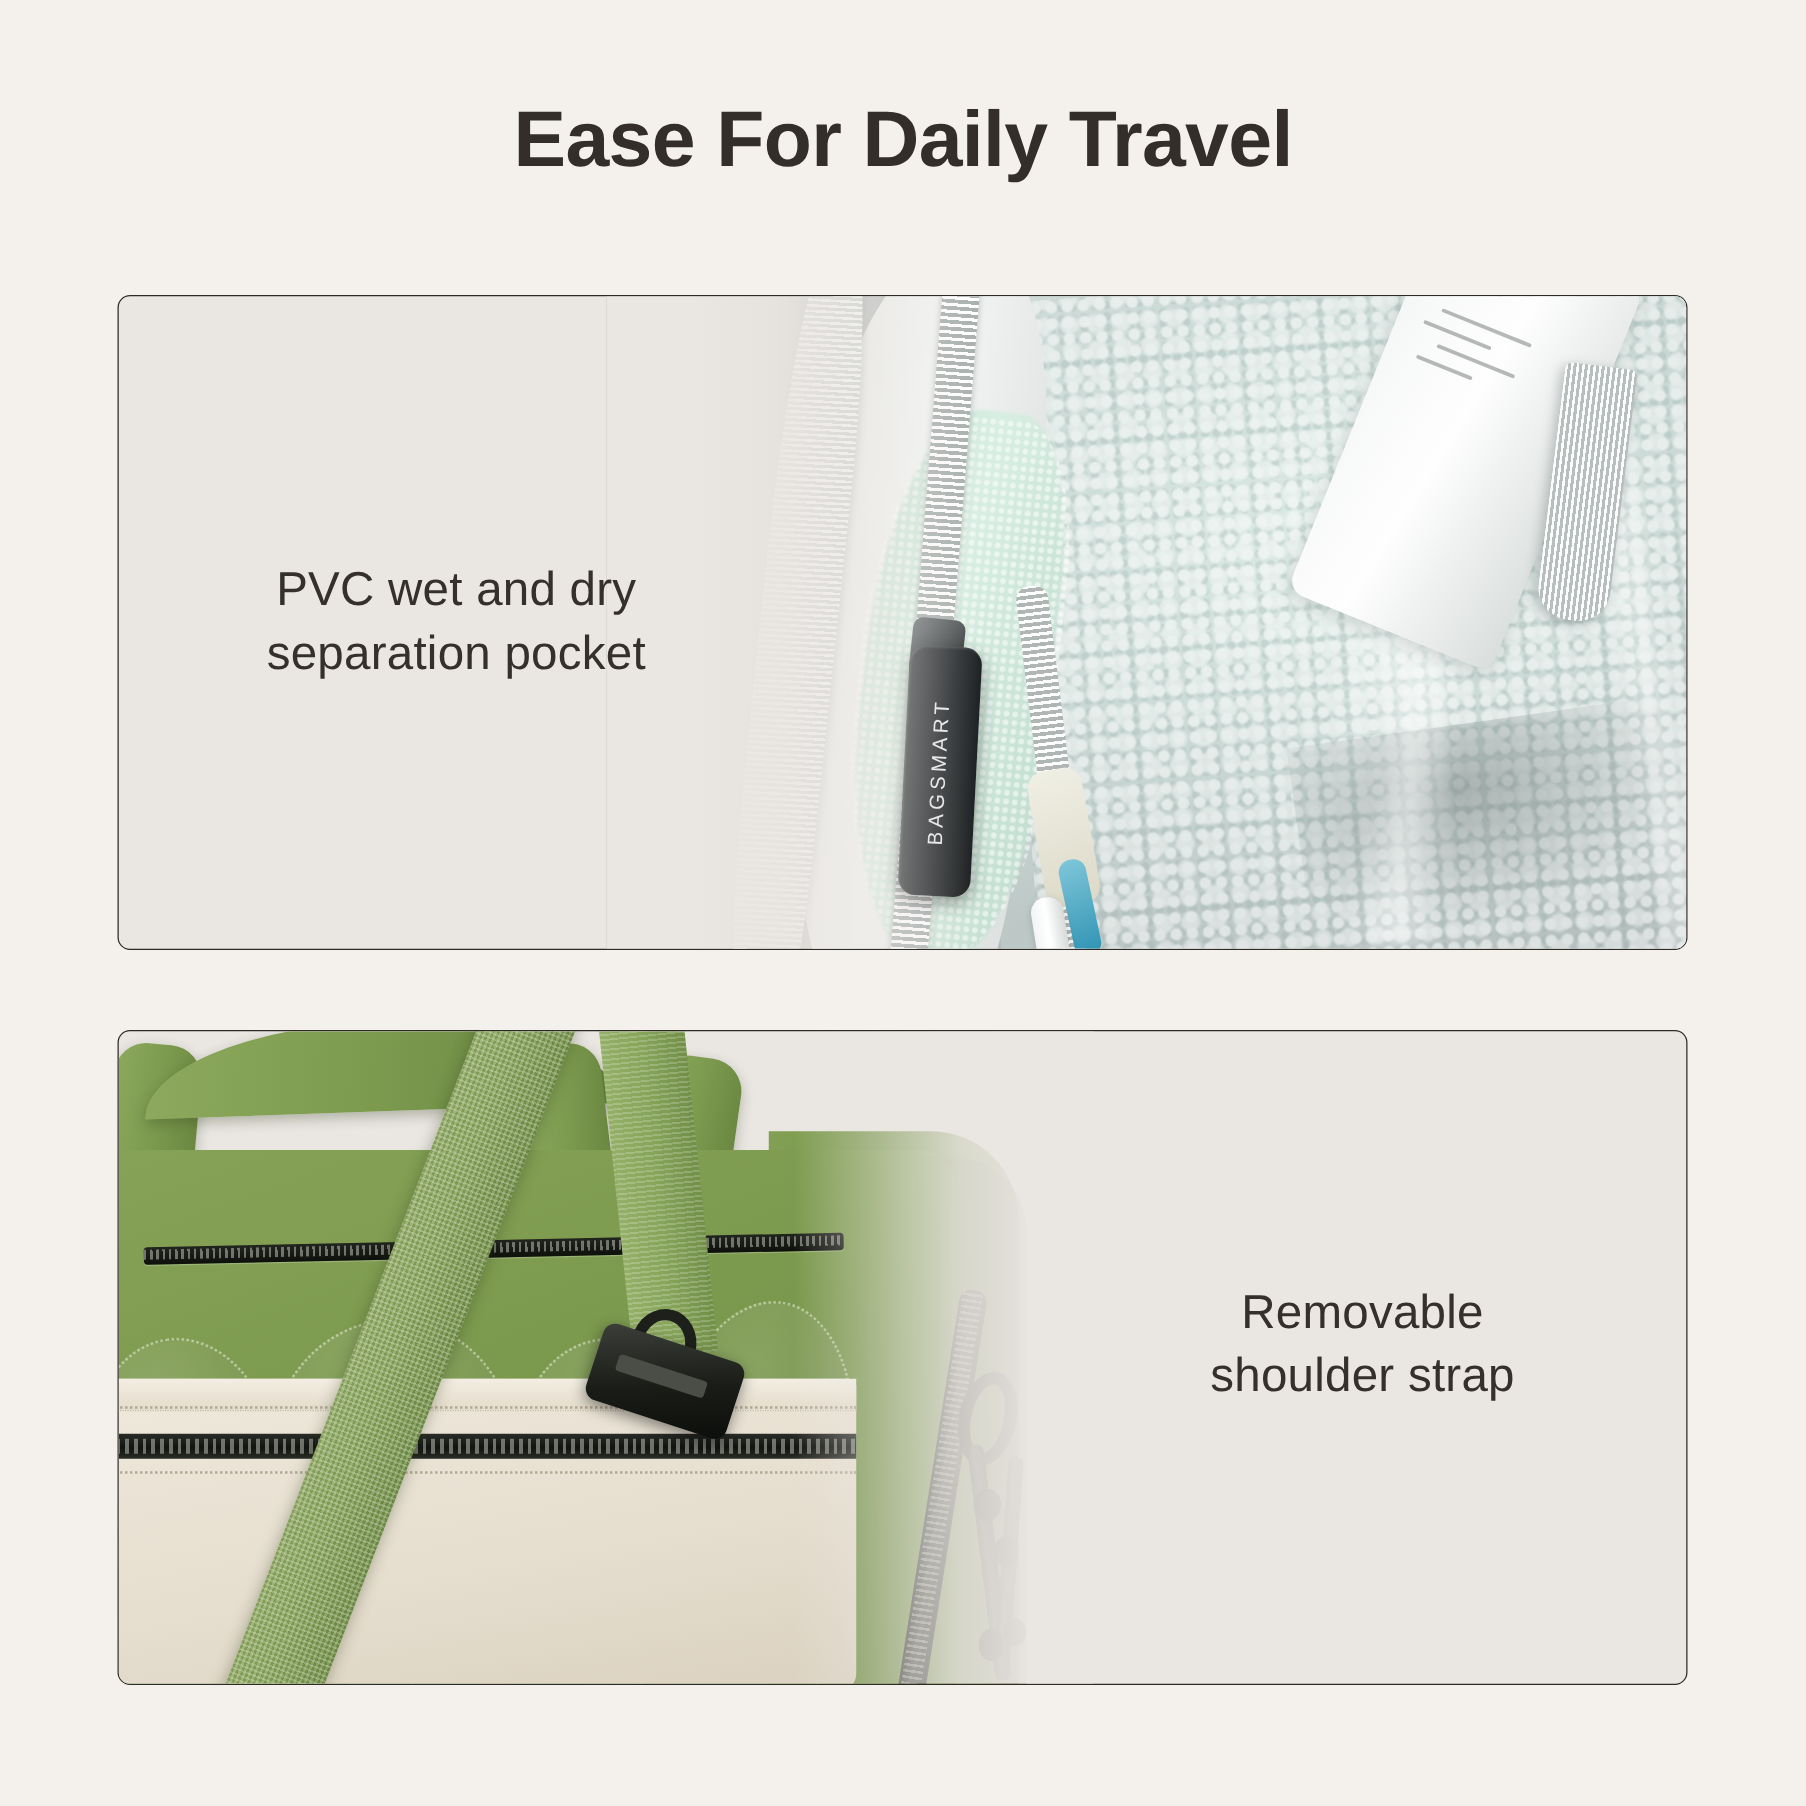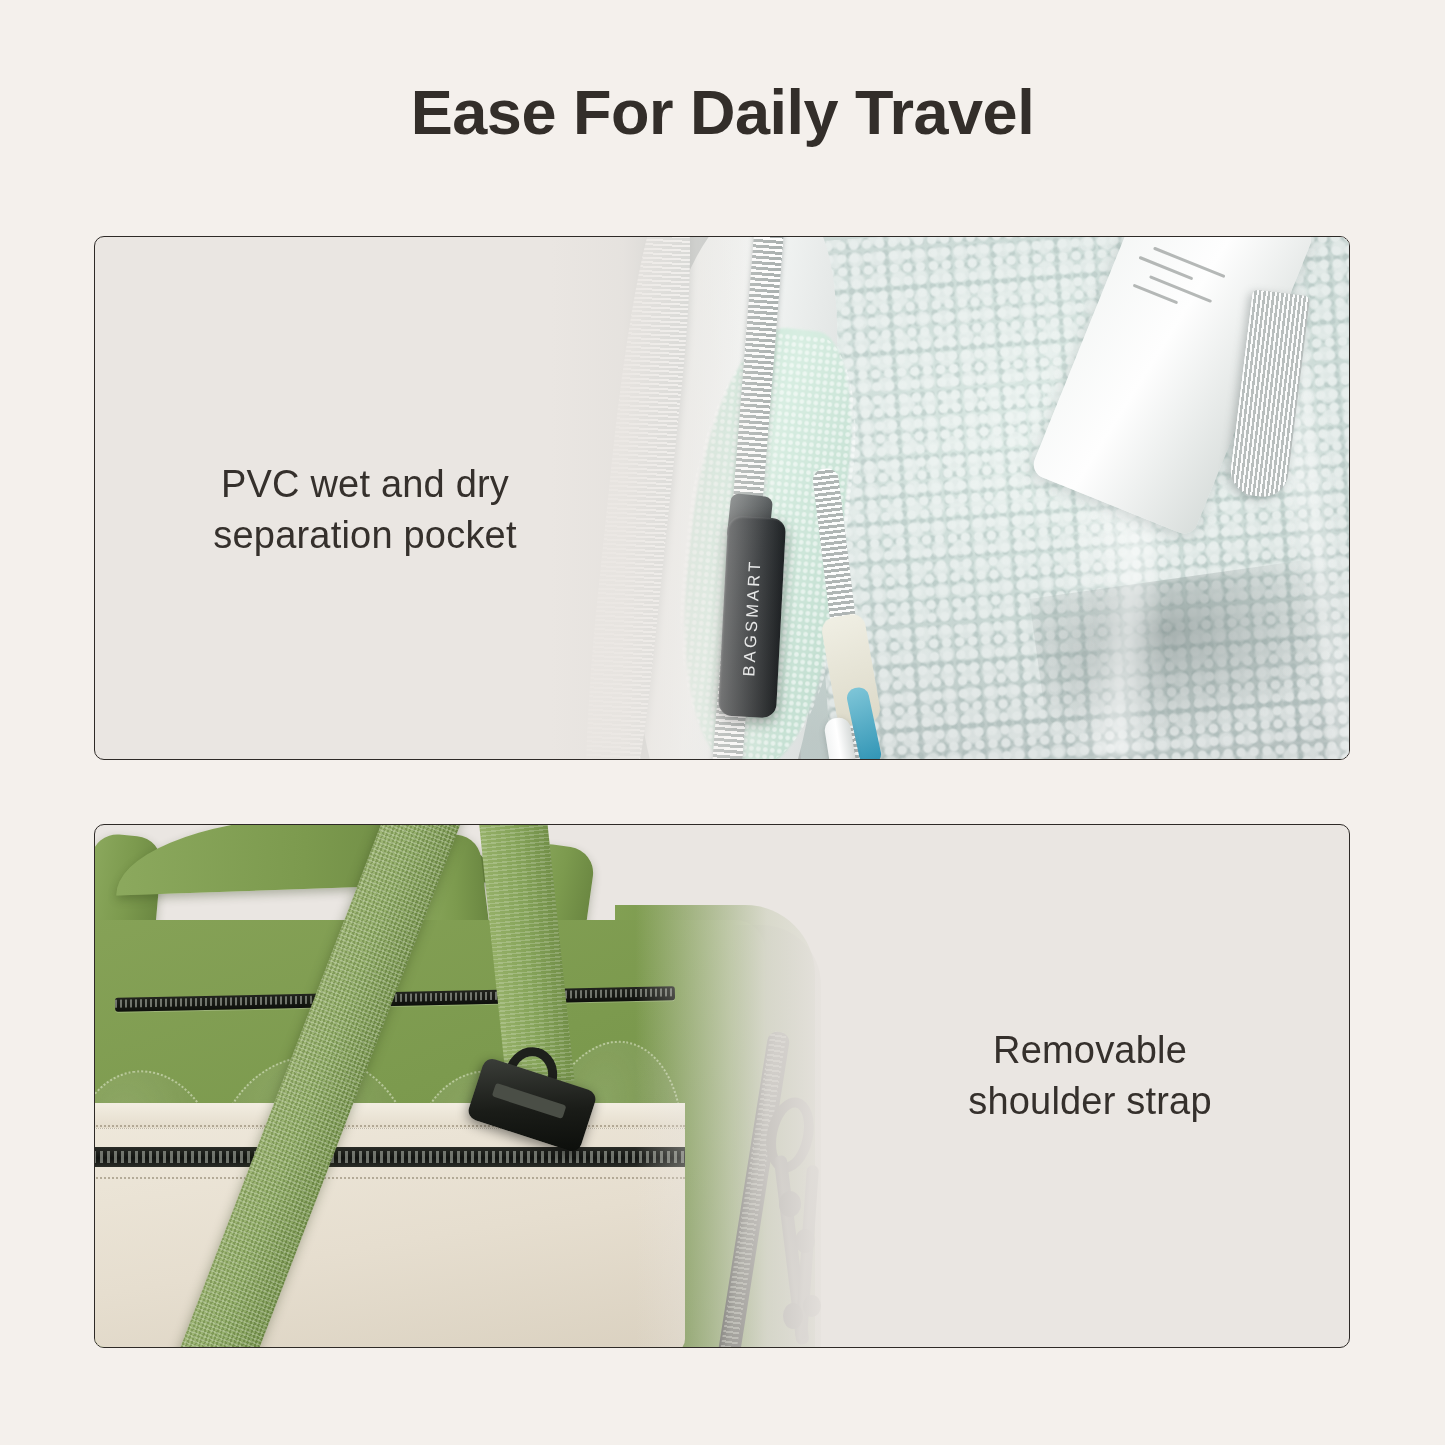--- a/index.html
+++ b/index.html
@@ -48,21 +48,21 @@
     position: absolute;
     text-align: center;
     color: #35302C;
     font-size: 38px;
     line-height: 1.33;
     font-weight: 400;
     letter-spacing: 0.2px;
     z-index: 40;
     white-space: pre-line;
   }
-  #caption-top    { left: 40px;  top: 210px; width: 460px; margin-top: 12px; }
+  #caption-top    { left: 40px;  top: 210px; width: 460px; }
   #caption-bottom { left: 760px; top: 200px; width: 470px; }
 
   
   .photo-top {
     position: absolute;
     left: 390px; top: 0; right: 0; bottom: 0;
     overflow: hidden;
   }
 
   

